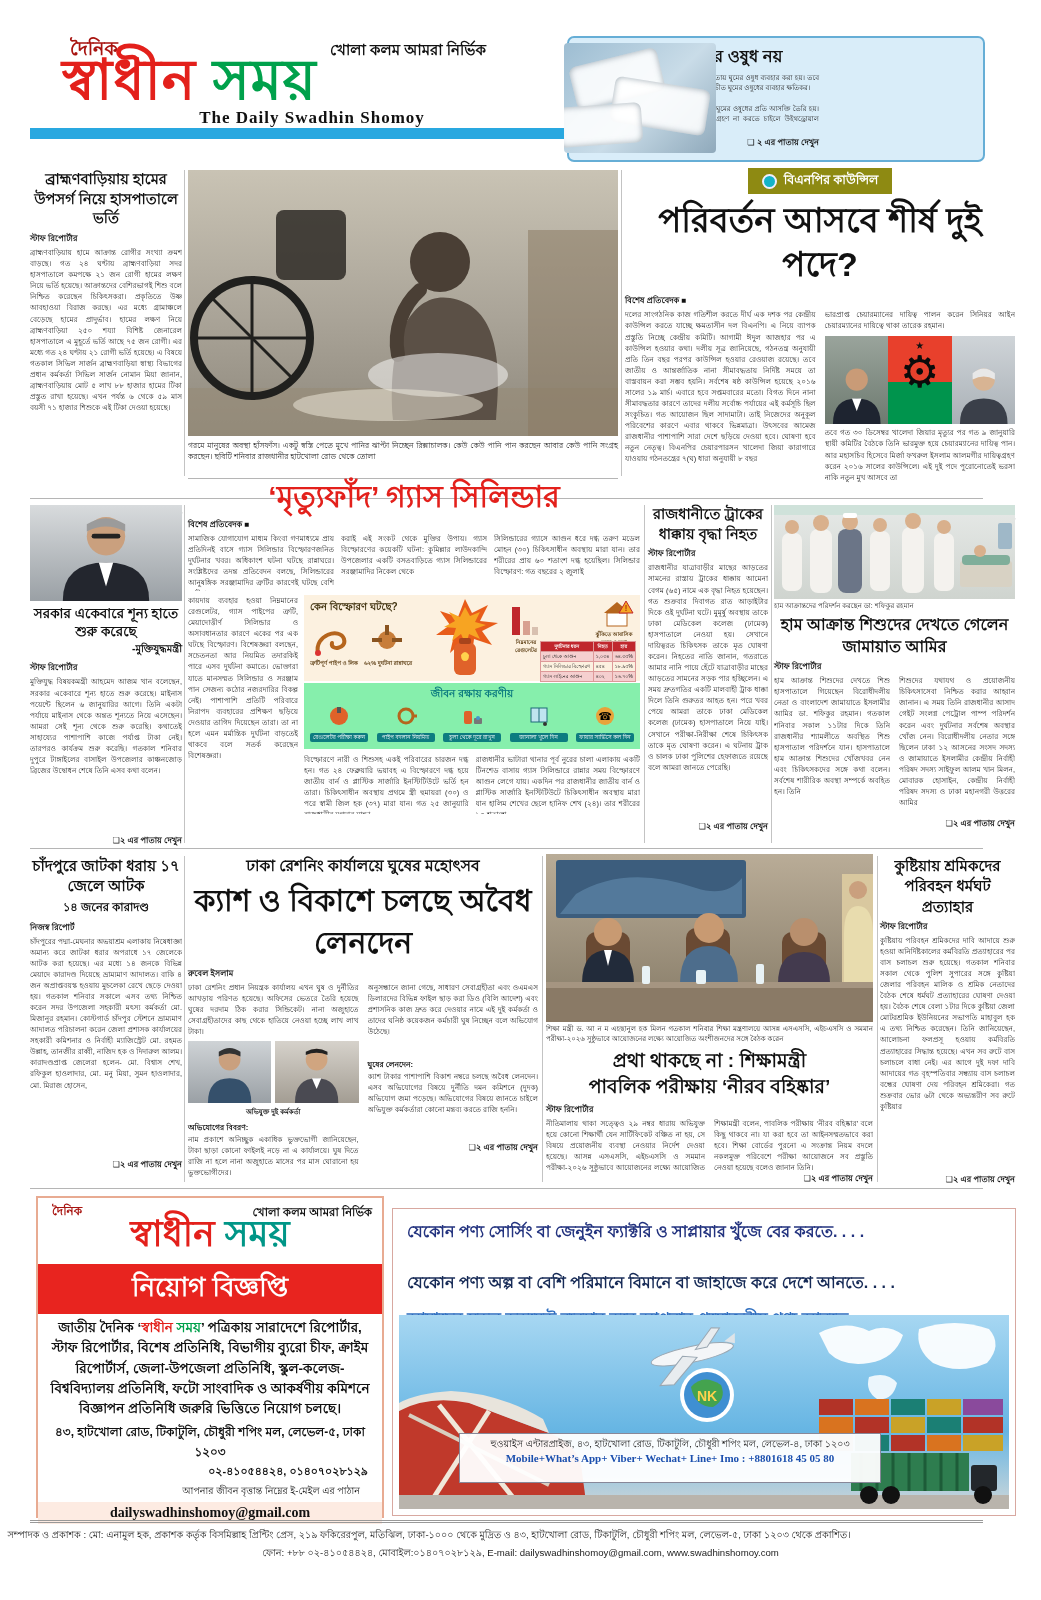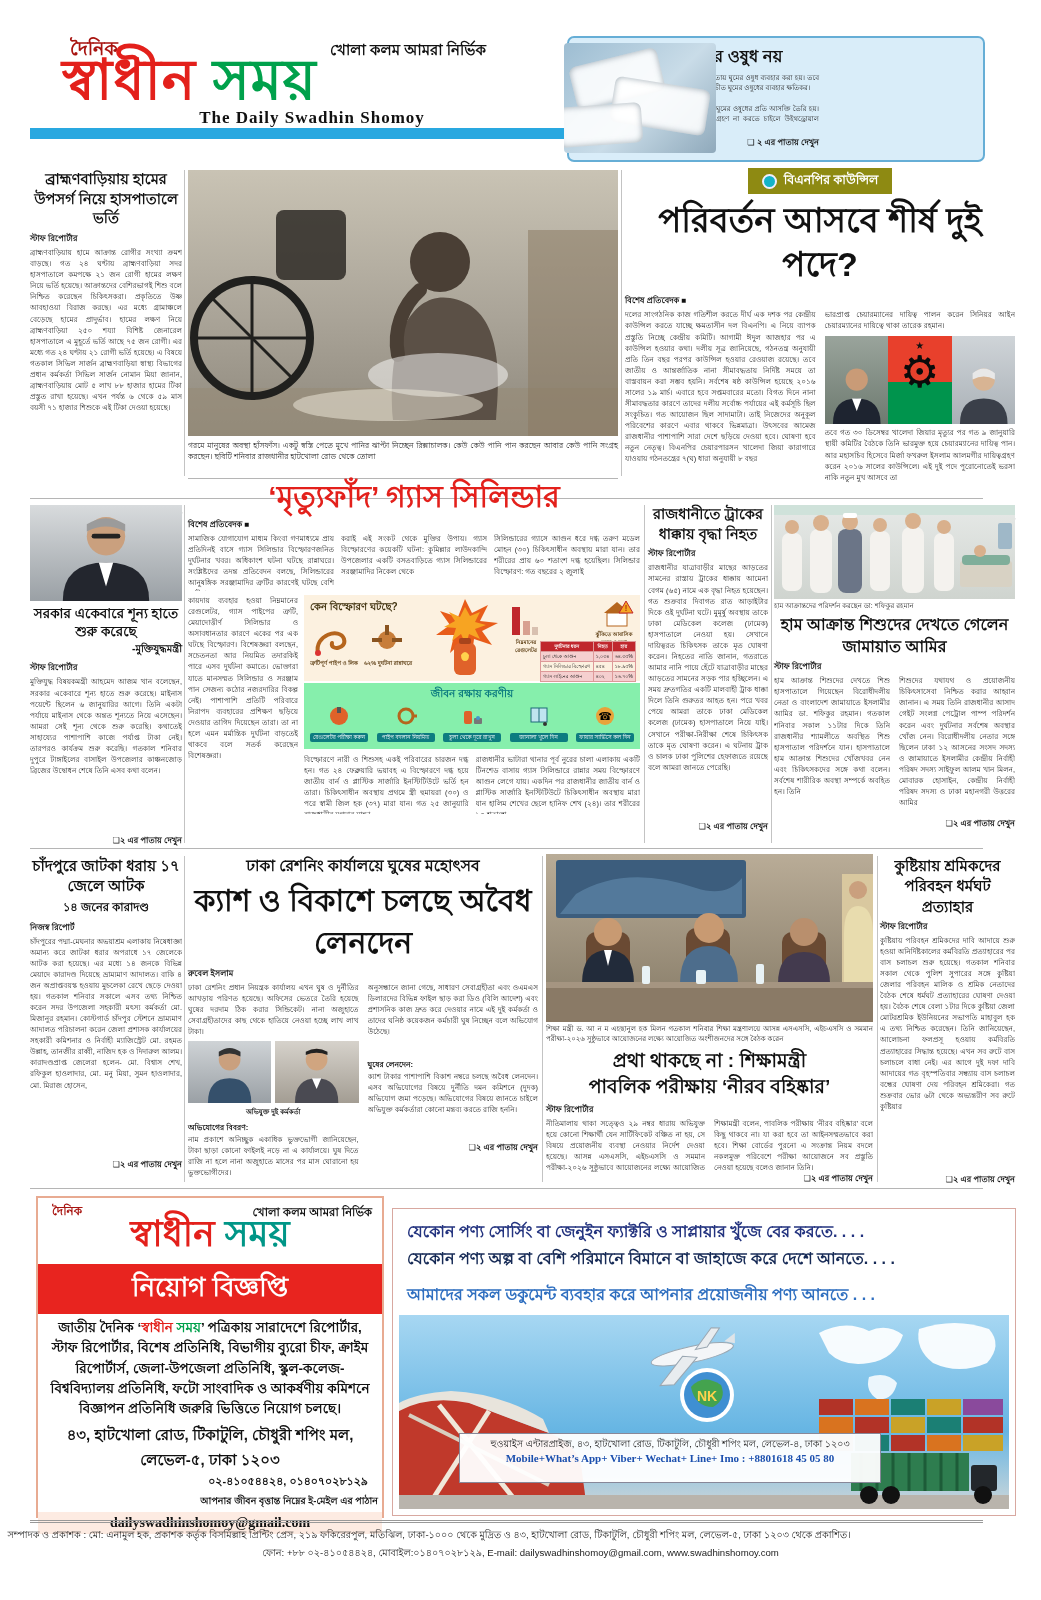--- a/index.html
+++ b/index.html
@@ -464,30 +464,30 @@
     <div style="position:relative;height:66px;">
       <div class="abs" style="left:14px;top:4px;font-size:12px;font-weight:bold;color:#a81410;">দৈনিক</div>
       <div class="abs b" style="right:10px;top:6px;font-size:11.5px;">খোলা কলম আমরা নির্ভিক</div>
       <div class="abs" style="left:0;right:0;top:18px;text-align:center;font-size:36px;font-weight:800;line-height:1;"><span style="color:#e3201b;">স্বাধীন</span> <span style="color:#009687;">সময়</span></div>
     </div>
     <div class="banner">নিয়োগ বিজ্ঞপ্তি</div>
     <div class="bodytxt" style="padding:4px 8px 0 8px;">
       <span>জাতীয় দৈনিক ‘</span><span style="color:#e3201b;">স্বাধীন</span><span style="color:#00a14b;"> সময়</span><span>’ পত্রিকায়</span>
       <span>সারাদেশে রিপোর্টার, স্টাফ রিপোর্টার, বিশেষ প্রতিনিধি, বিভাগীয় ব্যুরো চীফ, ক্রাইম রিপোর্টার্স, জেলা-উপজেলা প্রতিনিধি, স্কুল-কলেজ- বিশ্ববিদ্যালয় প্রতিনিধি, ফটো সাংবাদিক ও আকর্ষণীয় কমিশনে বিজ্ঞাপন প্রতিনিধি জরুরি ভিত্তিতে নিয়োগ চলছে।</span>
     </div>
-    <div class="c b" style="font-size:15px;margin-top:4px;">৪৩, হাটখোলা রোড, টিকাটুলি, চৌধুরী শপিং মল, লেভেল-৫, ঢাকা ১২০৩</div>
+    <div class="c b" style="font-size:12px;margin-top:4px;">৪৩, হাটখোলা রোড, টিকাটুলি, চৌধুরী শপিং মল, লেভেল-৫, ঢাকা ১২০৩</div>
     <div class="r b" style="font-size:11px;padding-right:14px;">০২-৪১০৫৪৪২৪, ০১৪০৭০২৮১২৯</div>
-    <div class="r" style="font-size:9.5px;padding-right:4px;margin-top:2px;font-weight:bold;">আপনার জীবন বৃত্তান্ত নিম্নের ই-মেইল এর পাঠান</div>
+    <div class="r" style="font-size:9.5px;padding-right:22px;margin-top:2px;">আপনার জীবন বৃত্তান্ত নিম্নের ই-মেইল এর পাঠান</div>
     <div class="emailrow" style="margin-top:3px;">dailyswadhinshomoy@gmail.com</div>
   </div>
 
   <div class="abs shipad" style="left:392px;top:1208px;width:622px;height:306px;">
     <div style="padding:10px 14px 2px 14px;">
       <div class="shipline1">যেকোন পণ্য সোর্সিং বা জেনুইন ফ্যাক্টরি ও সাপ্লায়ার খুঁজে বের করতে. . . .</div>
-      <div class="shipline2" style="margin-top:0;">যেকোন পণ্য অল্প বা বেশি পরিমানে বিমানে বা জাহাজে করে দেশে আনতে. . . .</div>
+      <div class="shipline2" style="margin-top:24px;">যেকোন পণ্য অল্প বা বেশি পরিমানে বিমানে বা জাহাজে করে দেশে আনতে. . . .</div>
       <div class="shipline3" style="margin-top:9px;">আমাদের সকল ডকুমেন্ট ব্যবহার করে আপনার প্রয়োজনীয় পণ্য আনতে . . .</div>
     </div>
     <div class="shipimg" style="position:absolute;left:6px;right:6px;bottom:6px;height:194px;">
       <svg width="100%" height="194" viewBox="0 0 610 194" preserveAspectRatio="none">
 
         <path d="M420 18 Q446 4 470 16 Q488 8 504 20 Q496 44 470 48 Q444 52 430 38 Z" fill="#fff" opacity="0.92"></path>
         <path d="M520 14 Q556 2 590 14 Q604 30 588 48 Q560 60 534 48 Q516 34 520 14 Z" fill="#fff" opacity="0.92"></path>
         <path d="M470 62 Q488 56 498 68 Q494 86 478 84 Q466 76 470 62 Z" fill="#fff" opacity="0.85"></path>
 
         <g transform="translate(250,28) rotate(-12)">

